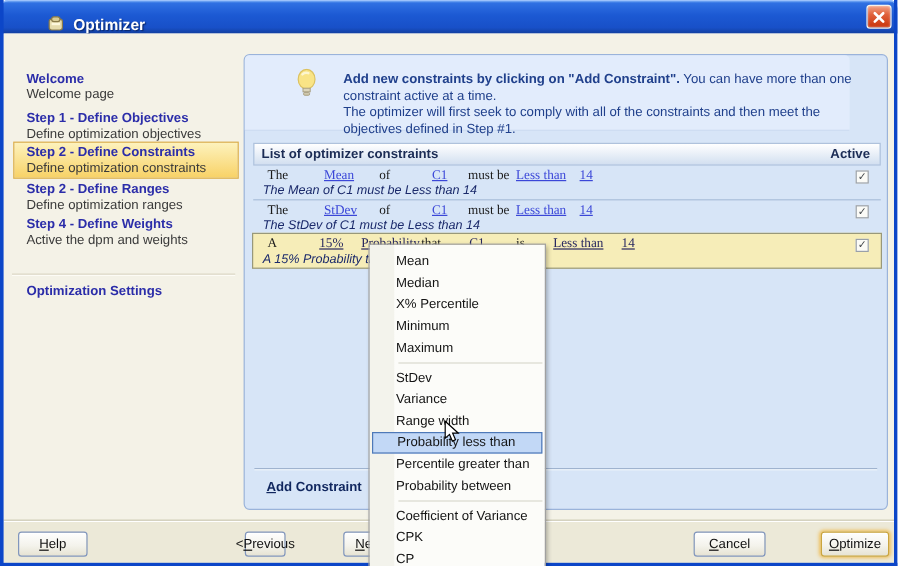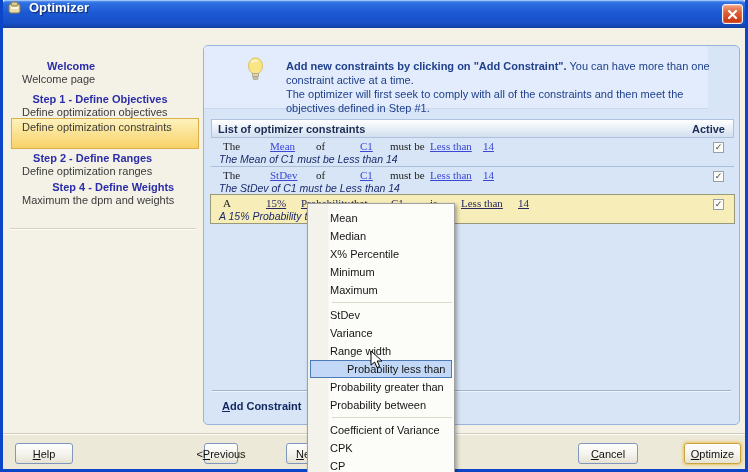--- a/index.html
+++ b/index.html
@@ -2,34 +2,34 @@
 <html><head>
 <meta charset="utf-8">
 <style>
   html,body{margin:0;padding:0;background:#fff;}
   *{box-sizing:border-box;}
   .screen{position:relative;width:748px;height:472px;overflow:hidden;
           font-family:"Liberation Sans",sans-serif;font-size:11px;color:#1a1a1a;}
   
   .titlebar{position:absolute;left:0;top:0;width:748px;height:28px;border-radius:7px 7px 0 0;
     background:linear-gradient(180deg,#71aaf5 0%,#2f70e2 10%,#1c59d3 45%,#1850c8 82%,#123f9f 100%);
-    box-shadow:inset 0 1px 0 #9cc2fb;display:flex;align-items:flex-start;}
+    box-shadow:inset 0 1px 0 #9cc2fb;display:flex;align-items:flex-end;padding-left:32px;}
   .title-text{color:#fff;font-weight:bold;font-size:13px;margin-left:6px;
     text-shadow:1px 1px 1px rgba(8,34,95,.9);}
   .app-icon{margin-left:7px;width:16px;height:16px;display:flex;align-items:center;}
   .close-btn{position:absolute;right:5px;top:4px;width:21px;height:20px;border-radius:3px;
     background:linear-gradient(180deg,#f2a285 0%,#e0603a 40%,#cc3912 90%);
     border:1px solid #f6f2ec;display:flex;align-items:center;justify-content:center;
     box-shadow:inset 0 0 2px rgba(255,255,255,.6);}
   .client{position:absolute;left:3px;top:28px;width:742px;height:441px;background:#f4f2e7;}
   .frame{position:absolute;inset:0;border:3px solid #0c46c8;border-top:none;pointer-events:none;z-index:40;}
   .bottombar{position:absolute;left:3px;top:433px;width:742px;height:36px;background:#ece9d8;
     border-top:1px solid #cfccba;box-shadow:inset 0 1px 0 #ffffff;z-index:5;}
   
-  .sb-item{position:absolute;left:22px;line-height:13px;text-align:right;}
+  .sb-item{position:absolute;left:22px;line-height:13px;}
   .sb-title{font-weight:bold;color:#2b2da9;}
   .sb-sub{color:#3a3a3a;}
   .sb-active-box{position:absolute;left:11px;top:118px;width:188px;height:31px;
     background:linear-gradient(180deg,#fdf2bd 0%,#f8d267 100%);border:1px solid #dcae49;}
   .sb-divider{position:absolute;left:10px;top:228px;width:186px;height:0;
     border-top:1px solid #d6d2bf;border-bottom:1px solid #fdfcf6;}
   
   .panel{position:absolute;left:203px;top:45px;width:537px;height:380px;background:#d7e5f7;
     border:1px solid #9ab3da;border-radius:5px;}
   .tip-section{position:absolute;left:0;top:0;width:504px;height:63px;background:#e2ecfc;
@@ -61,21 +61,21 @@
   .xpbtn{position:absolute;top:443px;height:21px;border:1px solid #8196bd;border-radius:3px;
     background:linear-gradient(180deg,#fefefe 0%,#f4f3ec 55%,#e6e3d3 100%);
     display:flex;align-items:center;justify-content:center;font-size:11px;color:#111;
     box-shadow:inset 0 1px 0 #fff;z-index:6;}
   .xpbtn.default{border-color:#caa53f;box-shadow:0 0 3px 1px rgba(240,178,50,.75),inset 0 1px 0 #fff;}
   
   .menu{position:absolute;left:307px;top:203px;width:148px;height:292px;z-index:50;
     background:linear-gradient(90deg,#f3f3ec 0px,#f3f3ec 20px,#fcfcf9 21px);
     border:1px solid #a0a0a0;box-shadow:2px 2px 4px rgba(0,0,0,.32);padding-top:5px;}
   .menu-item{height:18px;display:flex;align-items:center;padding-left:22px;color:#141414;}
-  .menu-item.hl{background:#c2d8f6;border:1px solid #4e79b8;margin:0 2px;padding-left:36px;height:18px;}
+  .menu-item.hl{background:#c2d8f6;border:1px solid #4e79b8;margin:0 2px;padding-left:20px;height:18px;}
   .menu-sep{height:0;border-top:1px solid #d9d9ce;margin:3px 2px 3px 24px;}
   .cursor{position:absolute;left:370px;top:350px;z-index:60;}
 </style>
 </head>
 <body>
 
 <div class="screen">
 
   <div class="titlebar">
     <span class="app-icon">
@@ -99,32 +99,34 @@
   <div class="sb-item" style="top:60px">
     <div class="sb-title">Welcome</div>
     <div class="sb-sub">Welcome page</div>
   </div>
   <div class="sb-item" style="top:93px">
     <div class="sb-title">Step 1 - Define Objectives</div>
     <div class="sb-sub">Define optimization objectives</div>
   </div>
   <div class="sb-active-box"></div>
   <div class="sb-item" style="top:121px">
+    <div class="sb-title">Step 2 - Define Constraints</div>
     <div class="sb-sub">Define optimization constraints</div>
   </div>
   <div class="sb-item" style="top:152px">
     <div class="sb-title">Step 2 - Define Ranges</div>
     <div class="sb-sub">Define optimization ranges</div>
   </div>
   <div class="sb-item" style="top:181px">
     <div class="sb-title">Step 4 - Define Weights</div>
-    <div class="sb-sub">Maximum the dpm and weights</div>
+    <div class="sb-sub">Active the dpm and weights</div>
   </div>
   <div class="sb-divider"></div>
   <div class="sb-item" style="top:237px">
+    <div class="sb-title">Optimization Settings</div>
   </div>
 
   <div class="panel">
     <div class="tip-section">
       <span class="tip-icon">
         <svg width="19" height="26" viewBox="0 0 19 26">
           <ellipse cx="9.5" cy="9" rx="7" ry="8.2" fill="#f9e486" stroke="#dcc261"></ellipse>
           <path d="M6 5 Q8 3 11 4" stroke="#fdf6cf" stroke-width="2" fill="none" stroke-linecap="round"></path>
           <rect x="6.5" y="16.5" width="6" height="3" fill="#dcd5ba" stroke="#a89f80" stroke-width="0.8"></rect>
           <rect x="7" y="20" width="5" height="2.4" rx="1" fill="#cfc8ae" stroke="#a89f80" stroke-width="0.8"></rect>
@@ -187,21 +189,21 @@
     <div class="menu-item">Mean</div>
     <div class="menu-item">Median</div>
     <div class="menu-item">X% Percentile</div>
     <div class="menu-item">Minimum</div>
     <div class="menu-item">Maximum</div>
     <div class="menu-sep"></div>
     <div class="menu-item">StDev</div>
     <div class="menu-item">Variance</div>
     <div class="menu-item">Range width</div>
     <div class="menu-item hl">Probability less than</div>
-    <div class="menu-item">Probability greater than</div>
+    <div class="menu-item">Percentile greater than</div>
     <div class="menu-item">Probability between</div>
     <div class="menu-sep"></div>
     <div class="menu-item">Coefficient of Variance</div>
     <div class="menu-item">CPK</div>
     <div class="menu-item">CP</div>
 
   </div>
 
   <div class="cursor">
     <svg width="13" height="20" viewBox="0 0 13 20">

